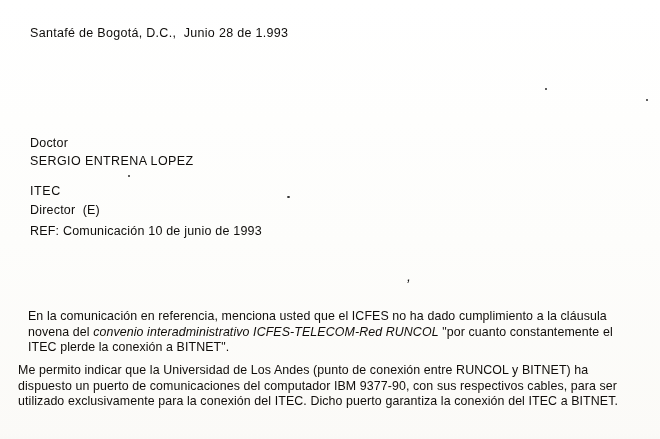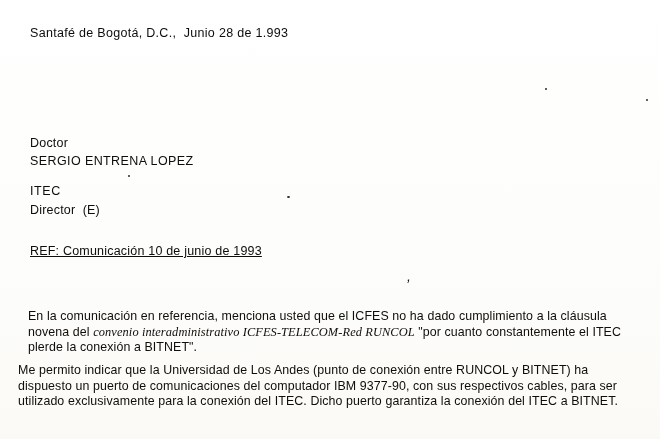--- a/index.html
+++ b/index.html
@@ -46,24 +46,23 @@
     font-size: 12.5px;
     letter-spacing: 0.2px;
   }
   .addr-1 { top: 136px; }
   .addr-2 { top: 154px; letter-spacing: 0.4px; }
   .addr-3 { top: 170px; margin-top: 33px; }
   .addr-4 { top: 184px; letter-spacing: 0.6px; }
 
   .ref-line {
     left: 30px;
-    top: 244px;
+    top: 224px;
     font-size: 12.5px;
     letter-spacing: 0.2px;
-    text-decoration: underline;
   }
   .greeting {
     left: 34px;
     top: 276px;
     font-size: 12.5px;
     letter-spacing: 0.2px;
   }
   .para {
     position: absolute;
     font-size: 12.4px;
@@ -74,21 +73,21 @@
   .p1 {
     left: 28px;
     top: 309px;
     width: 612px;
   }
   .p2 {
     left: 18px;
     top: 363px;
     width: 616px;
   }
-  .it { font-style: italic; font-family: Liberation Serif, serif; }
+  .it { font-style: italic; }
 
   
   .mark {
     position: absolute;
     background: #2b2b2b;
     border-radius: 50%;
   }
   .mark-1 { left: 545px; top: 88px; width: 2px; height: 2px; }
   .mark-2 { left: 646px; top: 99px; width: 2px; height: 2px; }
   .mark-3 { left: 287px; top: 196px; width: 3px; height: 2px; }

